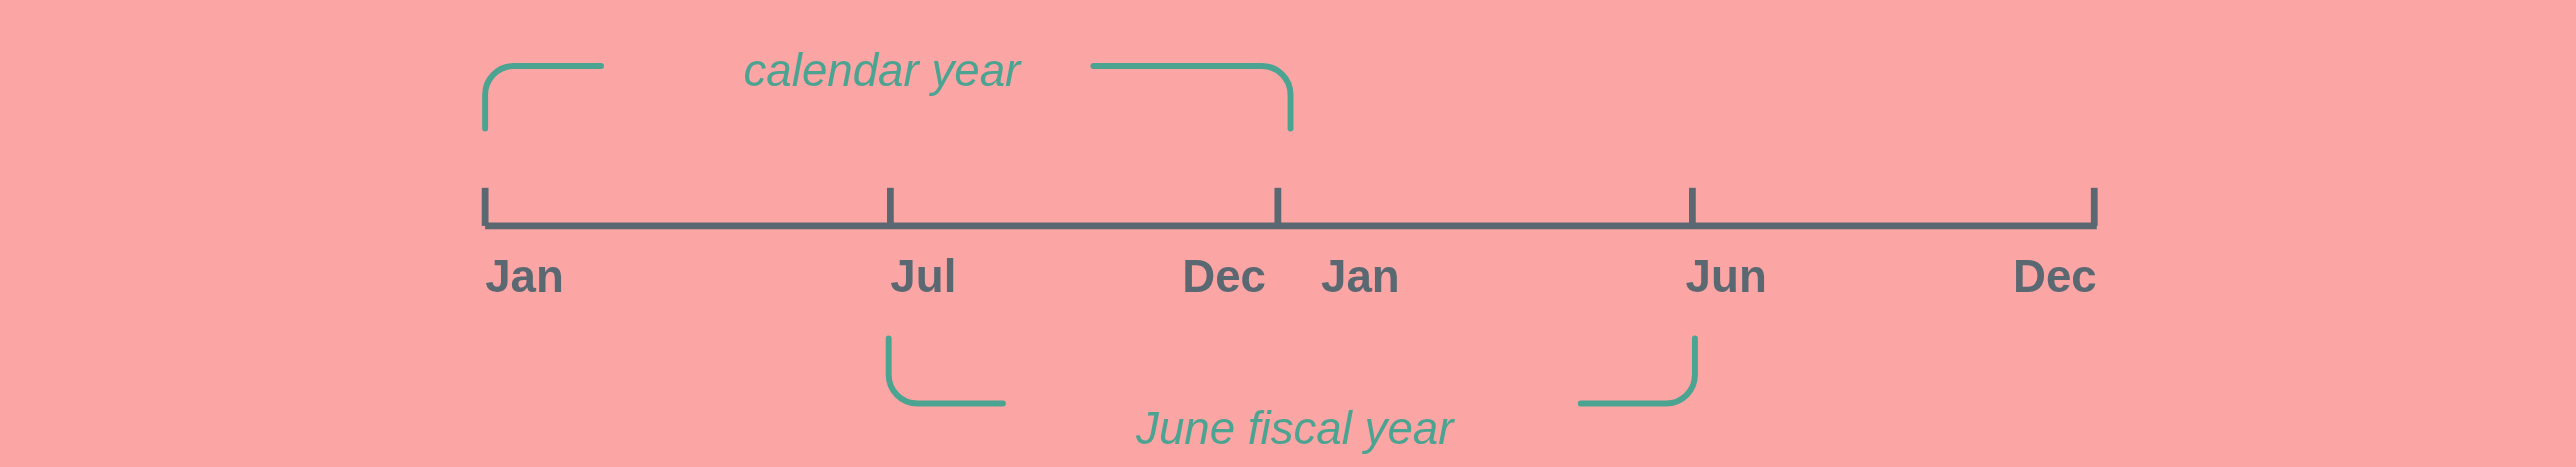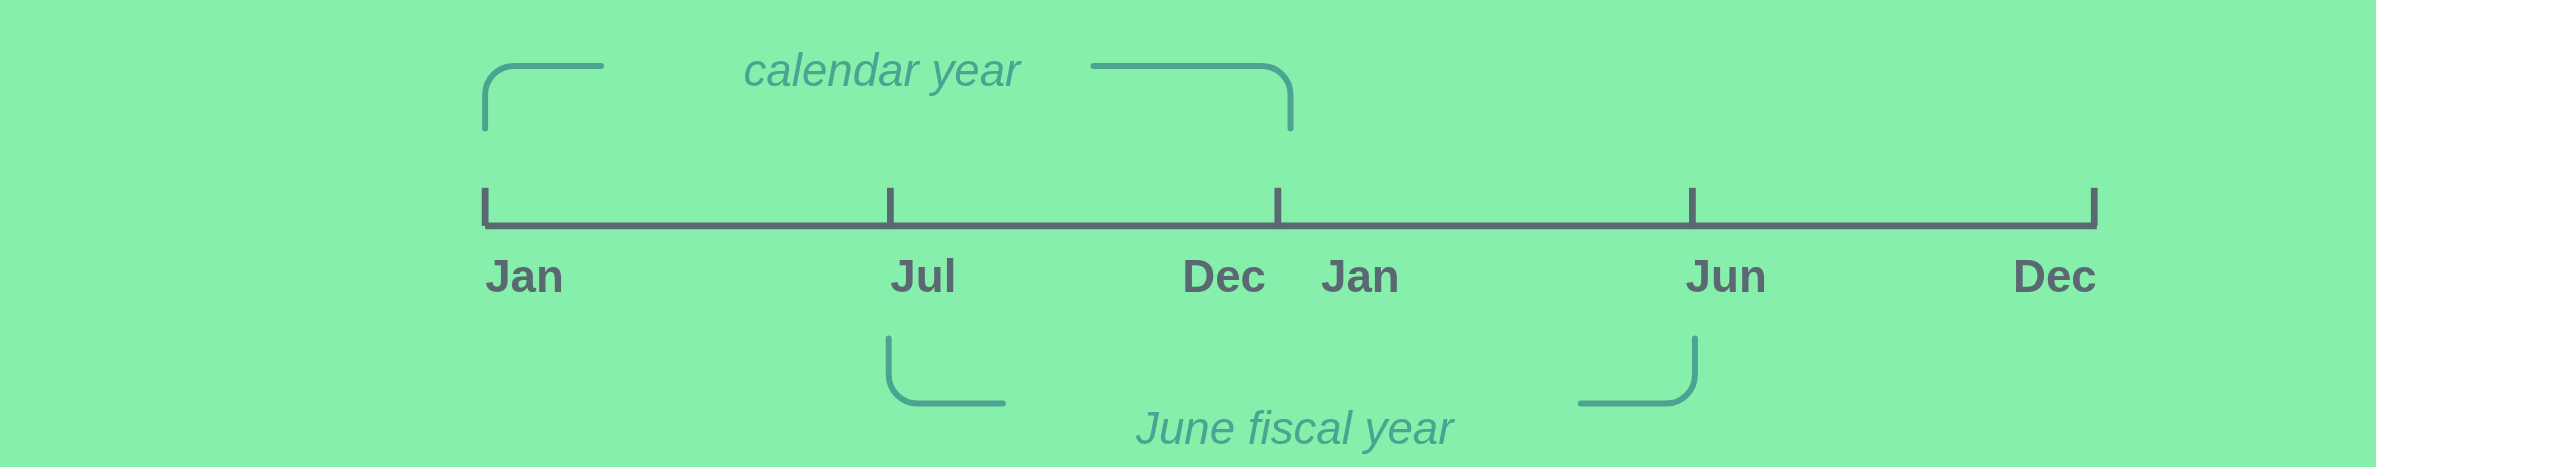--- a/index.html
+++ b/index.html
@@ -8,23 +8,23 @@
     background: #ffffff;
   }
   body {
     width: 2576px;
     height: 467px;
     font-family: "Liberation Sans", sans-serif;
     overflow: hidden;
   }
   #diagram-root {
     position: relative;
-    width: 2376px;
+    width: 2576px;
     height: 467px;
-    background: #86efac;
+    background: #fca5a5;
   }
   #timeline-svg {
     position: absolute;
     left: 0;
     top: 0;
     width: 2576px;
     height: 467px;
     display: block;
   }
   .axis-label {

